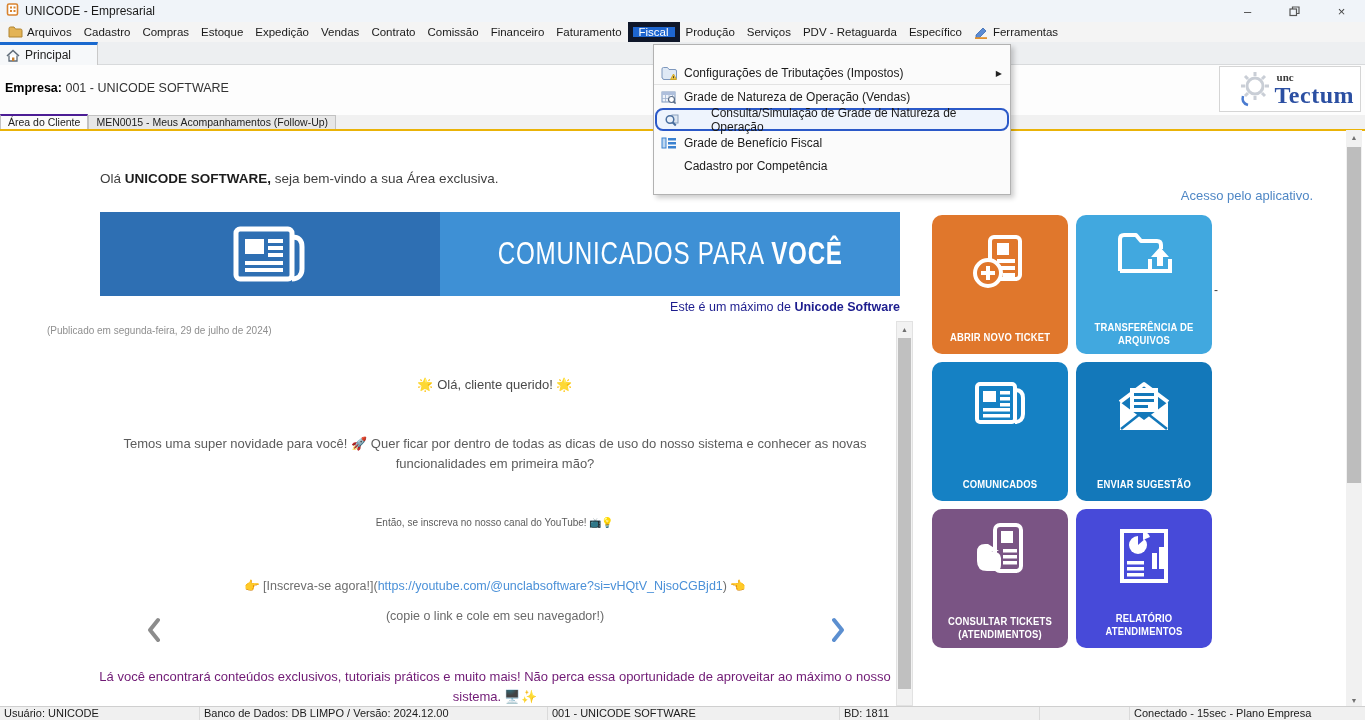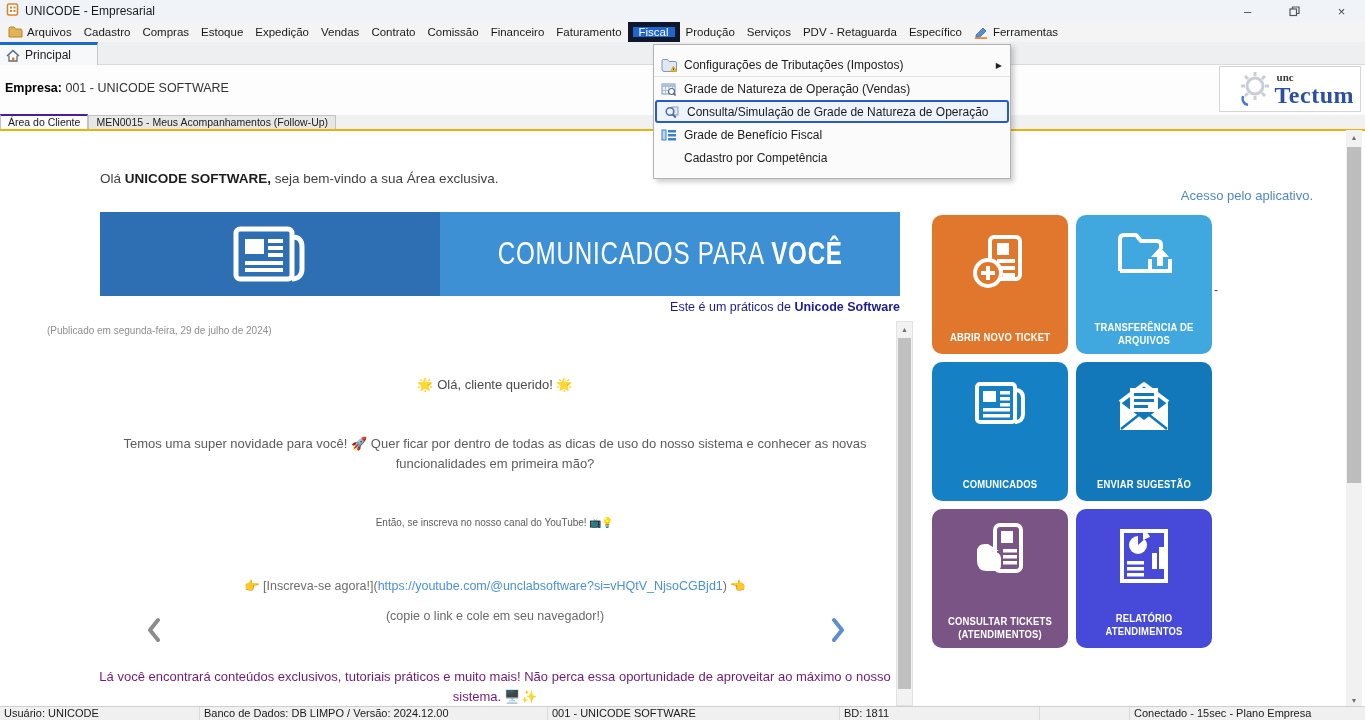--- a/index.html
+++ b/index.html
@@ -70,24 +70,24 @@
   .tile.twoline .tlabel{bottom:7px;}
   .t0{background:#E0772C;} .t1{background:#41A8DF;} .t2{background:#1581C4;}
   .t3{background:#1378BA;} .t4{background:#7A5484;} .t5{background:#474AD9;}
   .stray{position:absolute;top:152px;left:1214px;font-size:12px;color:#444;}
 
   .outer-scroll{position:absolute;left:1346px;top:130px;width:16px;height:576px;background:#f1f1f1;}
   .outer-scroll .thumb{position:absolute;top:17px;left:1px;right:1px;height:336px;background:#bdbdbd;}
   .scroll-down{position:absolute;bottom:2px;left:0;width:100%;text-align:center;font-size:7px;color:#707070;}
 
   
-  .dropdown{position:absolute;left:653px;top:44px;width:356px;background:#fbfbfb;border:1px solid #b2b2b2;box-shadow:3px 3px 5px rgba(0,0,0,.2);z-index:50;padding:9px 0;}
+  .dropdown{position:absolute;left:653px;top:44px;width:356px;background:#fbfbfb;border:1px solid #b2b2b2;box-shadow:3px 3px 5px rgba(0,0,0,.2);z-index:50;padding:17px 0;}
   .drow{display:flex;align-items:center;height:23px;font-size:12px;color:#1b1b1b;cursor:pointer;box-sizing:border-box;}
   .drow.sep{border-bottom:1px solid #e3e3e3;}
-  .drow.hl{border:2px solid #2b59c8;border-radius:3px;background:#eef4fd;margin:0 1px;}
+  .drow.hl{border:2px solid #2b59c8;border-radius:8px;background:#eef4fd;margin:0 1px;gap:24px;}
   .dicon{width:30px;display:flex;justify-content:center;flex:0 0 30px;}
   .darrow{margin-left:auto;margin-right:8px;font-size:8px;color:#222;}
 
   
   .statusbar{position:absolute;left:0;right:0;bottom:0;height:14px;background:#f0f0f0;border-top:1px solid #cfcfcf;display:flex;font-size:11px;color:#1a1a1a;box-sizing:border-box;}
   .scell{padding:0 4px;line-height:12px;white-space:nowrap;overflow:hidden;box-sizing:border-box;border-right:1px solid #dadada;}
   .s1{width:200px;} .s2{width:348px;} .s3{width:292px;} .s4{width:200px;} .s5{width:90px;} .s6{flex:1;border-right:none;}
 </style>
 </head>
 <body>
@@ -228,21 +228,21 @@
           <rect x="46" y="32" width="15" height="4" fill="#fff"></rect>
           <rect x="23" y="40" width="38" height="4" fill="#fff"></rect>
           <rect x="23" y="47" width="38" height="4" fill="#fff"></rect>
         </svg>
       </div>
       <div class="banner-right">
         <span class="banner-title"><span>COMUNICADOS PARA </span><b>VOCÊ</b></span>
       </div>
     </div>
 
-    <div class="service"><span>Este é um práticos de </span><b>Unicode Software</b></div>
+    <div class="service"><span>Este é um máximo de </span><b>Unicode Software</b></div>
 
     <div class="published">(Publicado em segunda-feira, 29 de julho de 2024)</div>
 
     <div class="starline">🌟 Olá, cliente querido! 🌟</div>
 
     <div class="para1">Temos uma super novidade para você! 🚀 Quer ficar por dentro de todas as dicas de uso do nosso sistema e conhecer as novas funcionalidades em primeira mão?</div>
 
     <div class="para2">Então, se inscreva no nosso canal do YouTube! 📺💡</div>
 
     <div class="linkline"><span>👉 [Inscreva-se agora!](</span><span class="url">https://youtube.com/@unclabsoftware?si=vHQtV_NjsoCGBjd1</span><span>) 👈</span></div>

